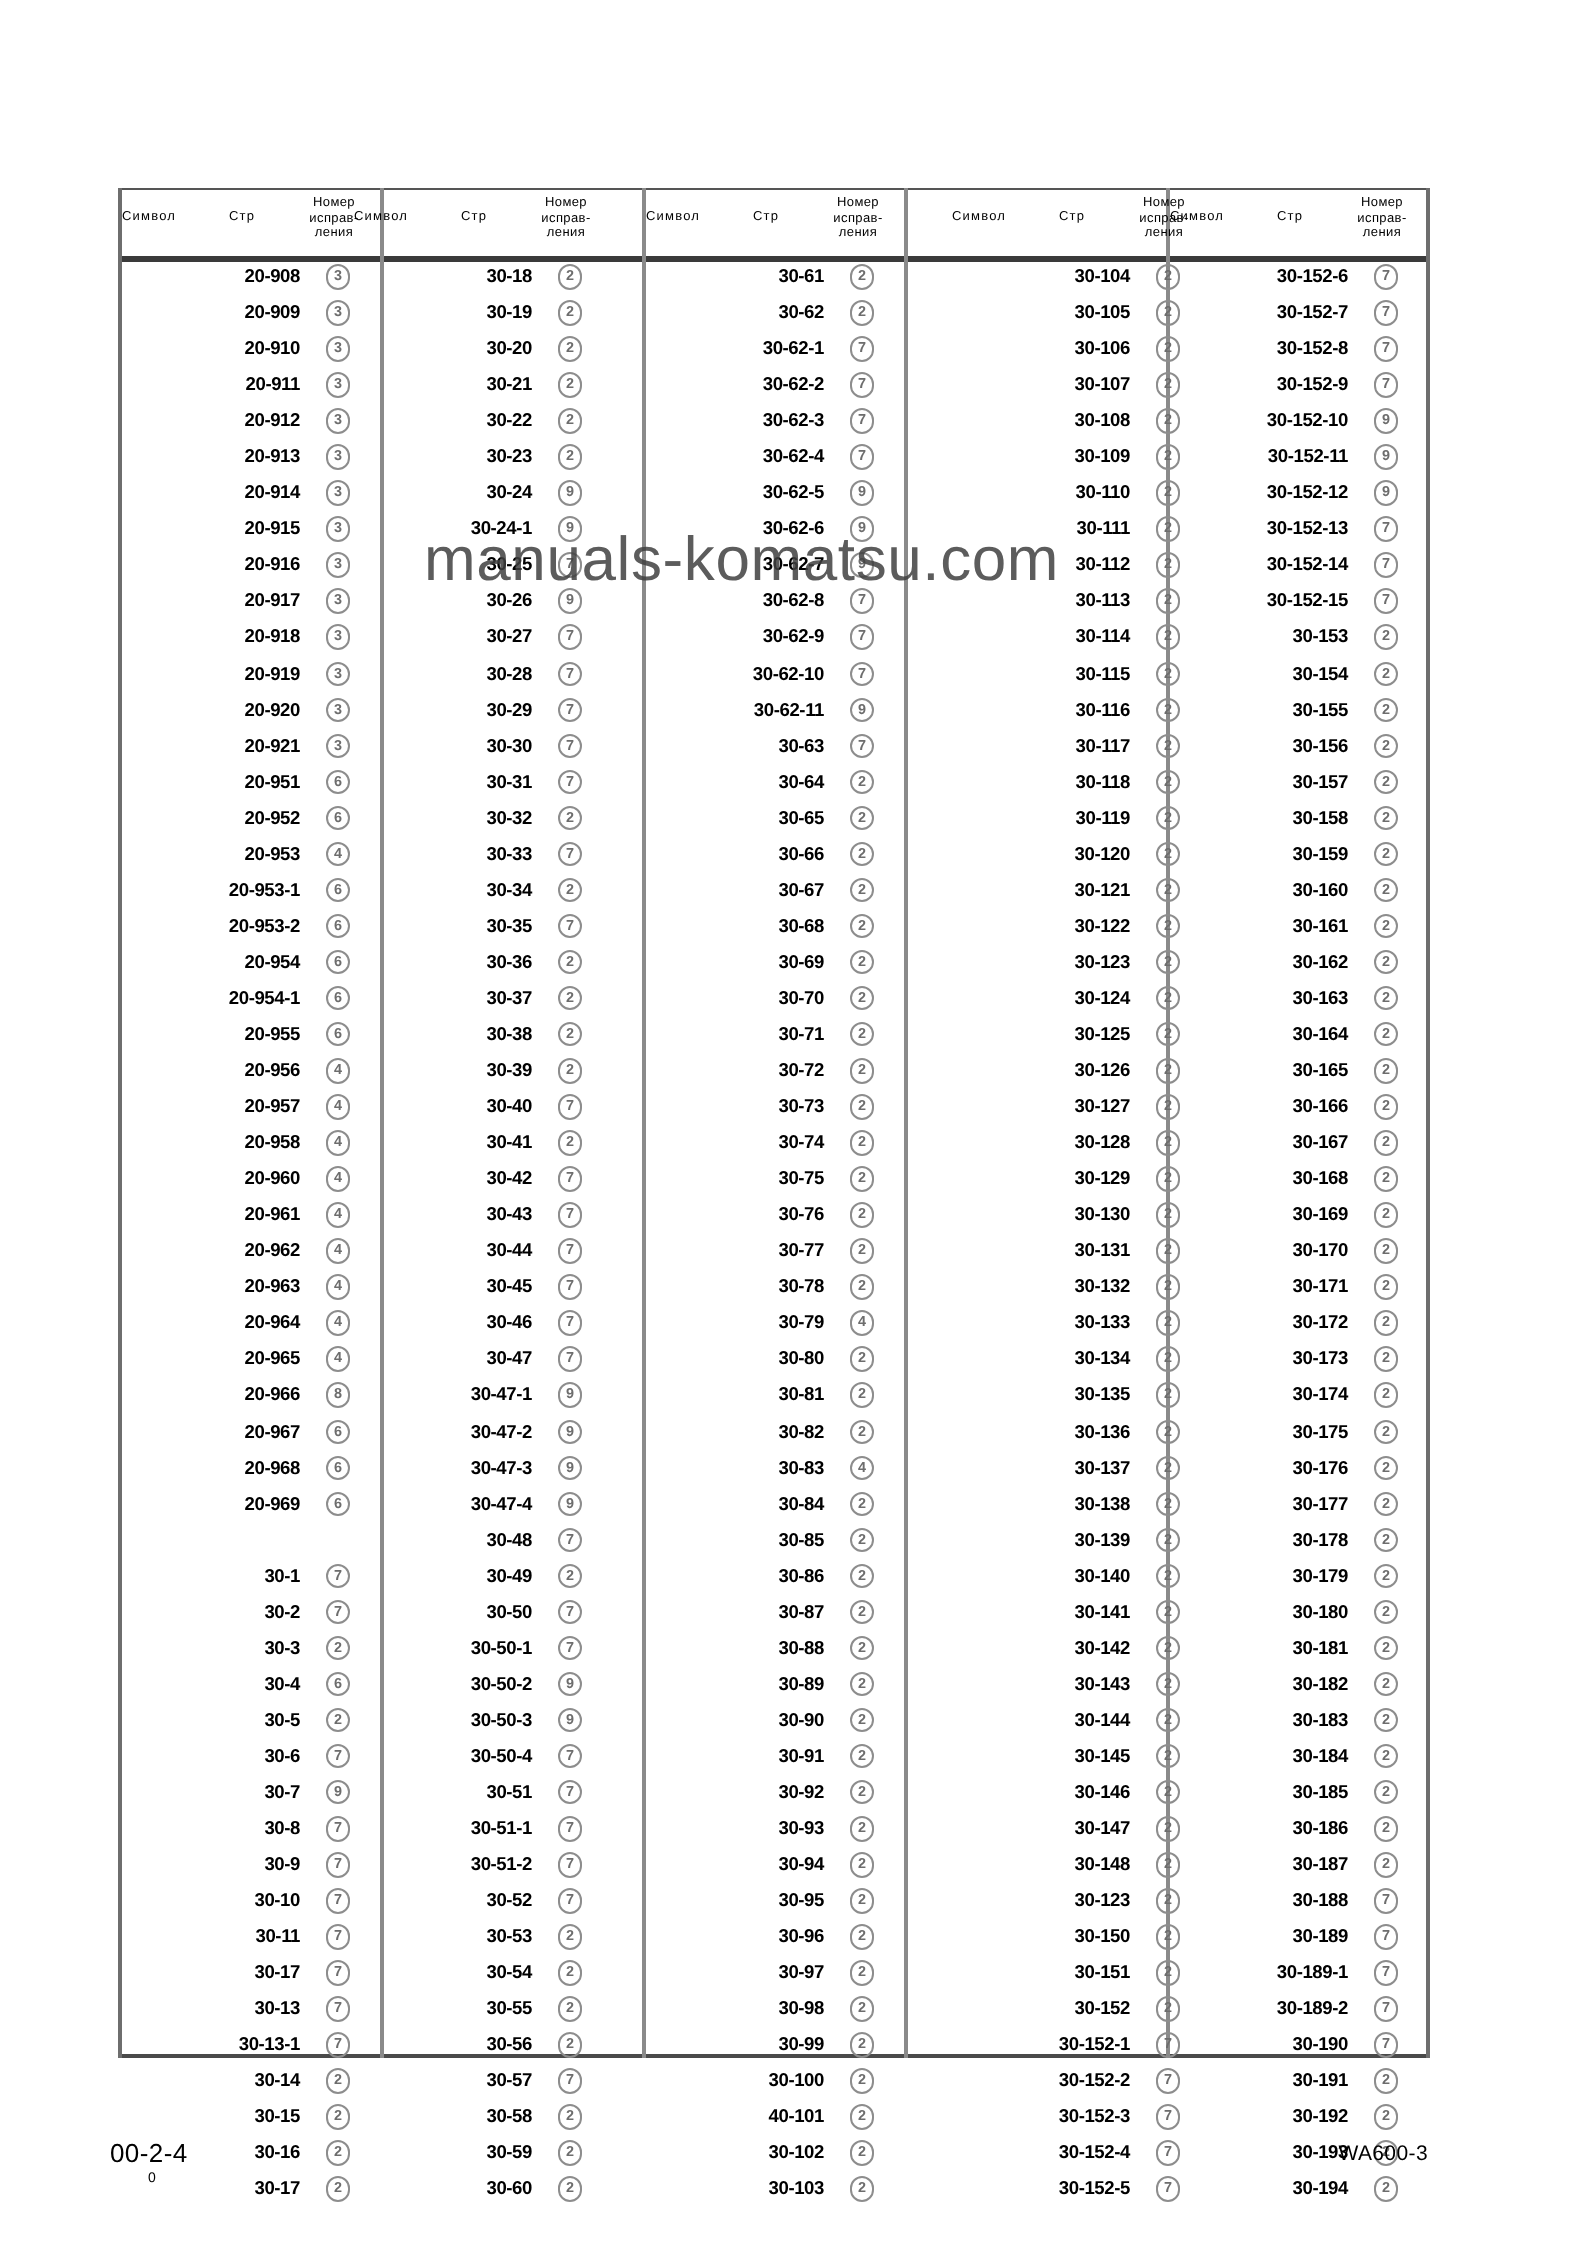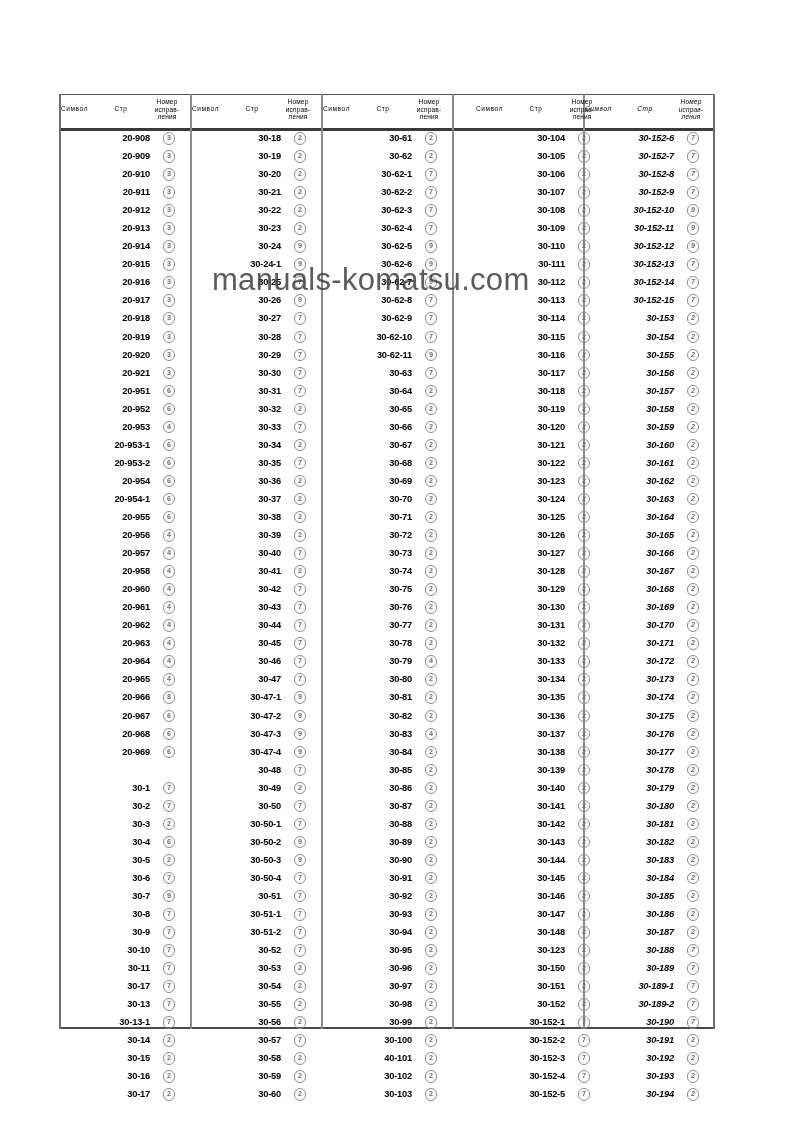--- a/index.html
+++ b/index.html
@@ -351,21 +351,21 @@
             <div class="row">
               <div class="page">30-16</div>
               <div class="rev"><span>2</span></div>
             </div>
             <div class="row">
               <div class="page">30-17</div>
               <div class="rev"><span>2</span></div>
             </div>
           </div>
         </div>
-        <div class="col" style="left: 131px;">
+        <div class="col" style="left: 116px;">
           <div class="hdr">
             <div class="h-sym">Символ</div>
             <div class="h-pag">Стр</div>
             <div class="h-rev">
               <div>Номер</div>
               <div>исправ-</div>
               <div>ления</div>
             </div>
           </div>
           <div class="rows">
@@ -1038,21 +1038,21 @@
             <div class="row">
               <div class="page">30-152-4</div>
               <div class="rev"><span>7</span></div>
             </div>
             <div class="row">
               <div class="page">30-152-5</div>
               <div class="rev"><span>7</span></div>
             </div>
           </div>
         </div>
-        <div class="col" style="left: 524px; font-style: italic;">
+        <div class="col" style="left: 524px;">
           <div class="hdr">
             <div class="h-sym">Символ</div>
             <div class="h-pag">Стр</div>
             <div class="h-rev">
               <div>Номер</div>
               <div>исправ-</div>
               <div>ления</div>
             </div>
           </div>
           <div class="rows">
@@ -1272,14 +1272,19 @@
               <div class="page">30-194</div>
               <div class="rev"><span>2</span></div>
             </div>
           </div>
         </div>
       </div>
   </div>
 
   <div id="watermark">manuals-komatsu.com</div>
 
+  <div id="footer">
+    <div id="page-number">00-2-4</div>
+    <div id="page-number-sub">0</div>
+    <div id="model-number">WA600-3</div>
+  </div>
 
 </div>
 
 </body></html>

